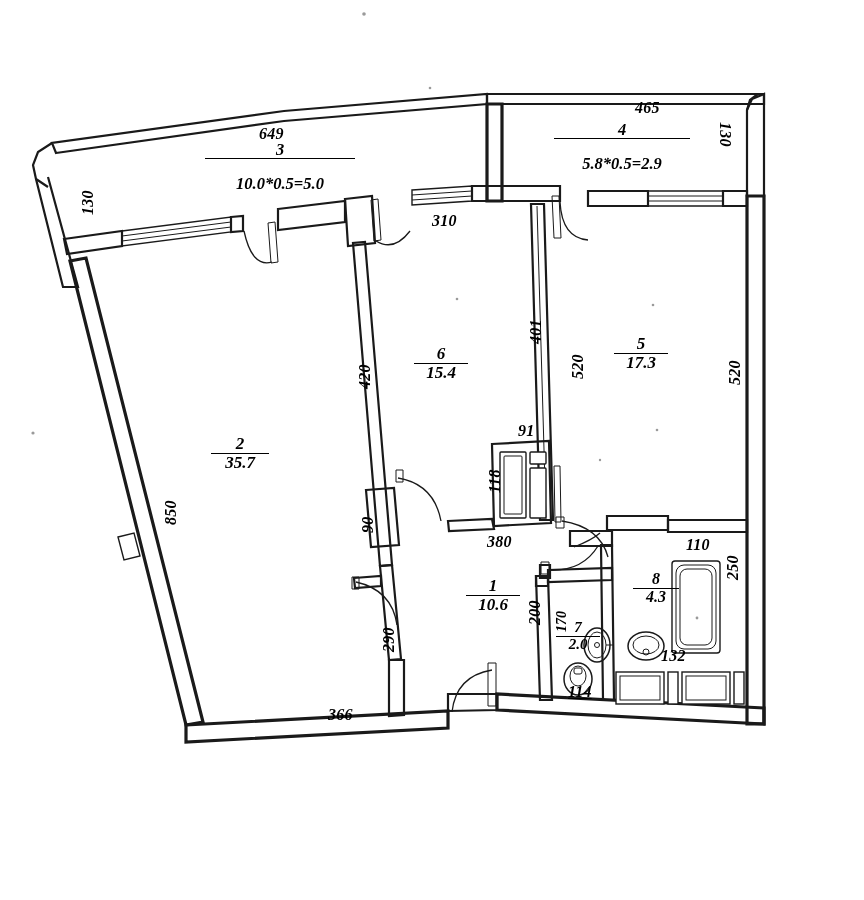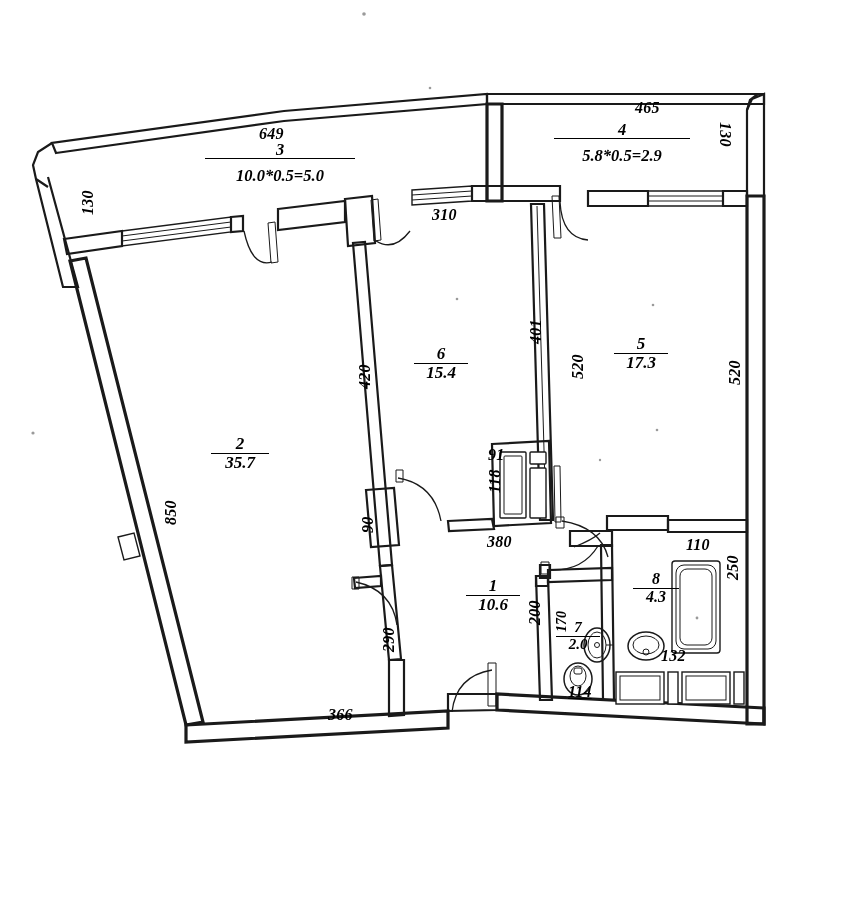--- a/index.html
+++ b/index.html
@@ -22,21 +22,21 @@
   .lbl{position:absolute;color:#000;font-family:"Liberation Serif",serif;
        font-style:italic;font-weight:bold;white-space:nowrap;
        line-height:1.05;}
   .dim{font-size:16px;letter-spacing:.2px;}
   .dim-sm{font-size:14px;}
   .roomblk{text-align:center;font-size:17px;}
   .roomblk .num{display:block;padding:0 6px;}
   .roomblk .area{display:block;border-top:1.6px solid #000;padding:0 5px;}
   .areaformula{font-size:16.5px;text-align:center;}
   .areaformula .num{display:block;}
-  .areaformula .calc{display:block;border-top:1.6px solid #000;padding-top:8px;}
+  .areaformula .calc{display:block;border-top:1.6px solid #000;padding-top:16px;}
   .rot90{transform:rotate(-90deg);transform-origin:left top;}
   .rot270{transform:rotate(90deg);transform-origin:left top;}
 </style>
 </head>
 <body>
 
 <div id="plan-root">
 
   <svg id="floorplan" viewBox="0 0 864 900">
 
@@ -231,39 +231,39 @@
   <div class="lbl dim" style="left:635px;top:100px;">465</div>
   <div class="lbl areaformula" style="left:554px;top:121px;width:136px;">
     <span class="num">4</span>
     <span class="calc">5.8*0.5=2.9</span>
   </div>
 
   <div class="lbl dim rot90" style="left:80px;top:215px;">130</div>
 
   <div class="lbl dim rot270" style="left:733px;top:122px;">130</div>
 
-  <div class="lbl dim" style="left:432px;top:207px;text-align:right;">310</div>
+  <div class="lbl dim" style="left:432px;top:213px;text-align:right;">310</div>
 
   <div class="lbl dim rot90" style="left:528px;top:344px;">401</div>
 
   <div class="lbl dim rot90" style="left:570px;top:379px;">520</div>
 
   <div class="lbl dim rot90" style="left:727px;top:385px;">520</div>
 
   <div class="lbl dim rot90" style="left:357px;top:389px;">420</div>
 
   <div class="lbl dim rot90" style="left:163px;top:525px;">850</div>
 
   <div class="lbl dim rot90" style="left:360px;top:533px;">90</div>
 
   <div class="lbl dim rot90" style="left:381px;top:652px;">290</div>
 
   <div class="lbl dim" style="left:280px;top:707px;margin-left:48px;">366</div>
 
-  <div class="lbl dim" style="left:488px;top:423px;margin-top:24px;">91</div>
+  <div class="lbl dim" style="left:518px;top:423px;">91</div>
 
   <div class="lbl dim rot90" style="left:487px;top:493px;">118</div>
 
   <div class="lbl dim" style="left:487px;top:518px;margin-top:16px;">380</div>
 
   <div class="lbl dim" style="left:686px;top:537px;">110</div>
 
   <div class="lbl dim rot90" style="left:527px;top:625px;">200</div>
 
   <div class="lbl dim-sm rot90" style="left:555px;top:632px;">170</div>

